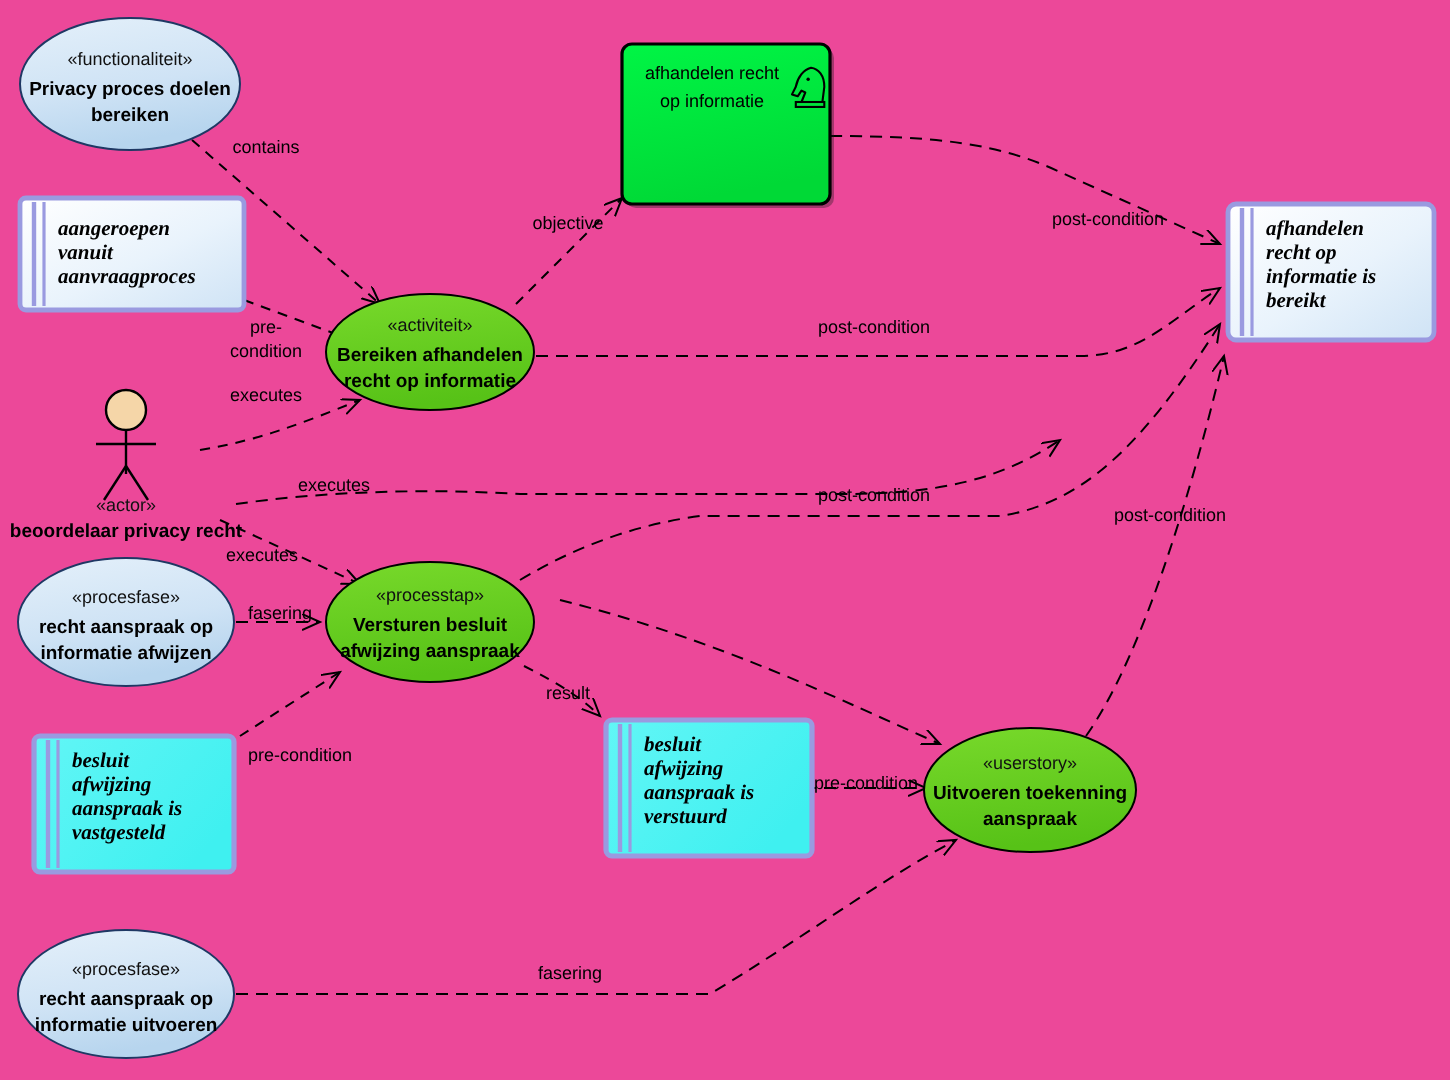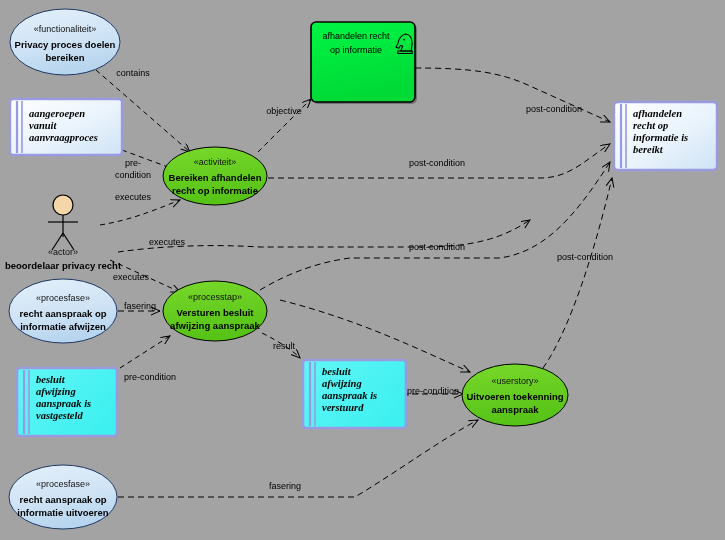--- a/index.html
+++ b/index.html
@@ -4,21 +4,21 @@
 <style>
   html, body {
     margin: 0;
     padding: 0;
     background: #ffffff;
   }
   #canvas-wrap {
     position: relative;
     width: 725px;
     height: 540px;
-    background: #a3a3a3;
+    background: #ec4899;
     overflow: hidden;
     font-family: "Liberation Sans", sans-serif;
   }
   svg.diagram {
     position: absolute;
     left: 0;
     top: 0;
     width: 725px;
     height: 540px;
   }

